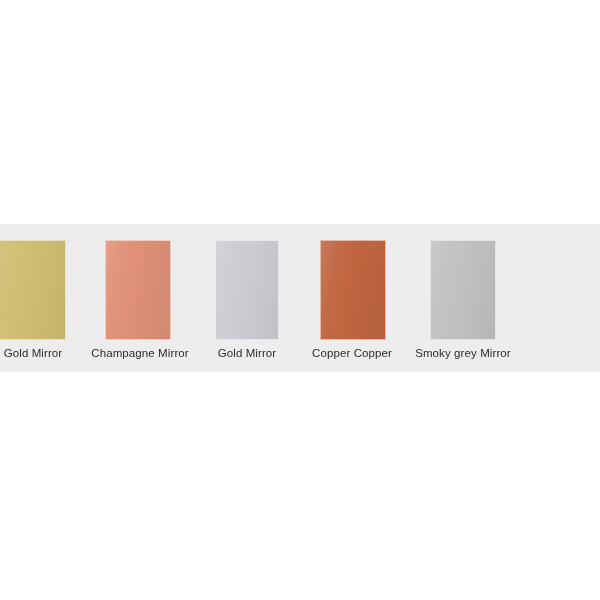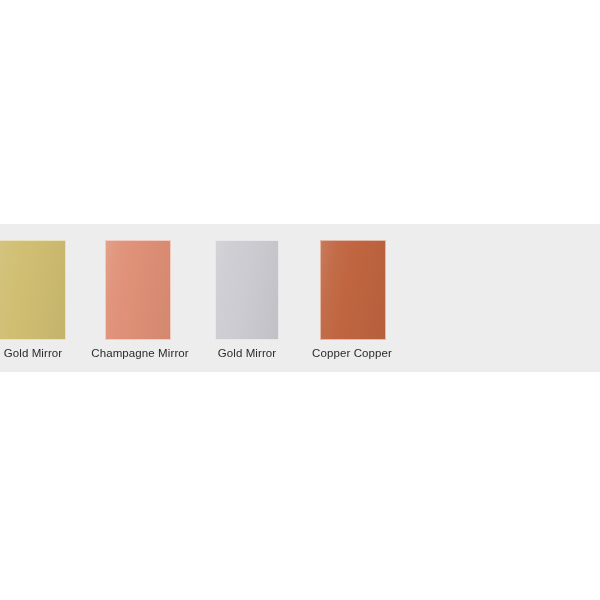--- a/index.html
+++ b/index.html
@@ -131,18 +131,22 @@
       <div class="swatch-item item-2">
         <div class="swatch-chip" style="background-color: rgb(204, 204, 210);"></div>
         <div class="swatch-label">Gold Mirror</div>
       </div>
 
       <div class="swatch-item item-3">
         <div class="swatch-chip" style="background-color: rgb(192, 101, 64);"></div>
         <div class="swatch-label">Copper Copper</div>
       </div>
 
+      <div class="swatch-item item-4">
+        <div class="swatch-chip" style="background-color: rgb(195, 193, 191);"></div>
+        <div class="swatch-label">Smoky grey Mirror</div>
+      </div>
 
 
     </div>
   </div>
 
 </div>
 
 </body></html>

